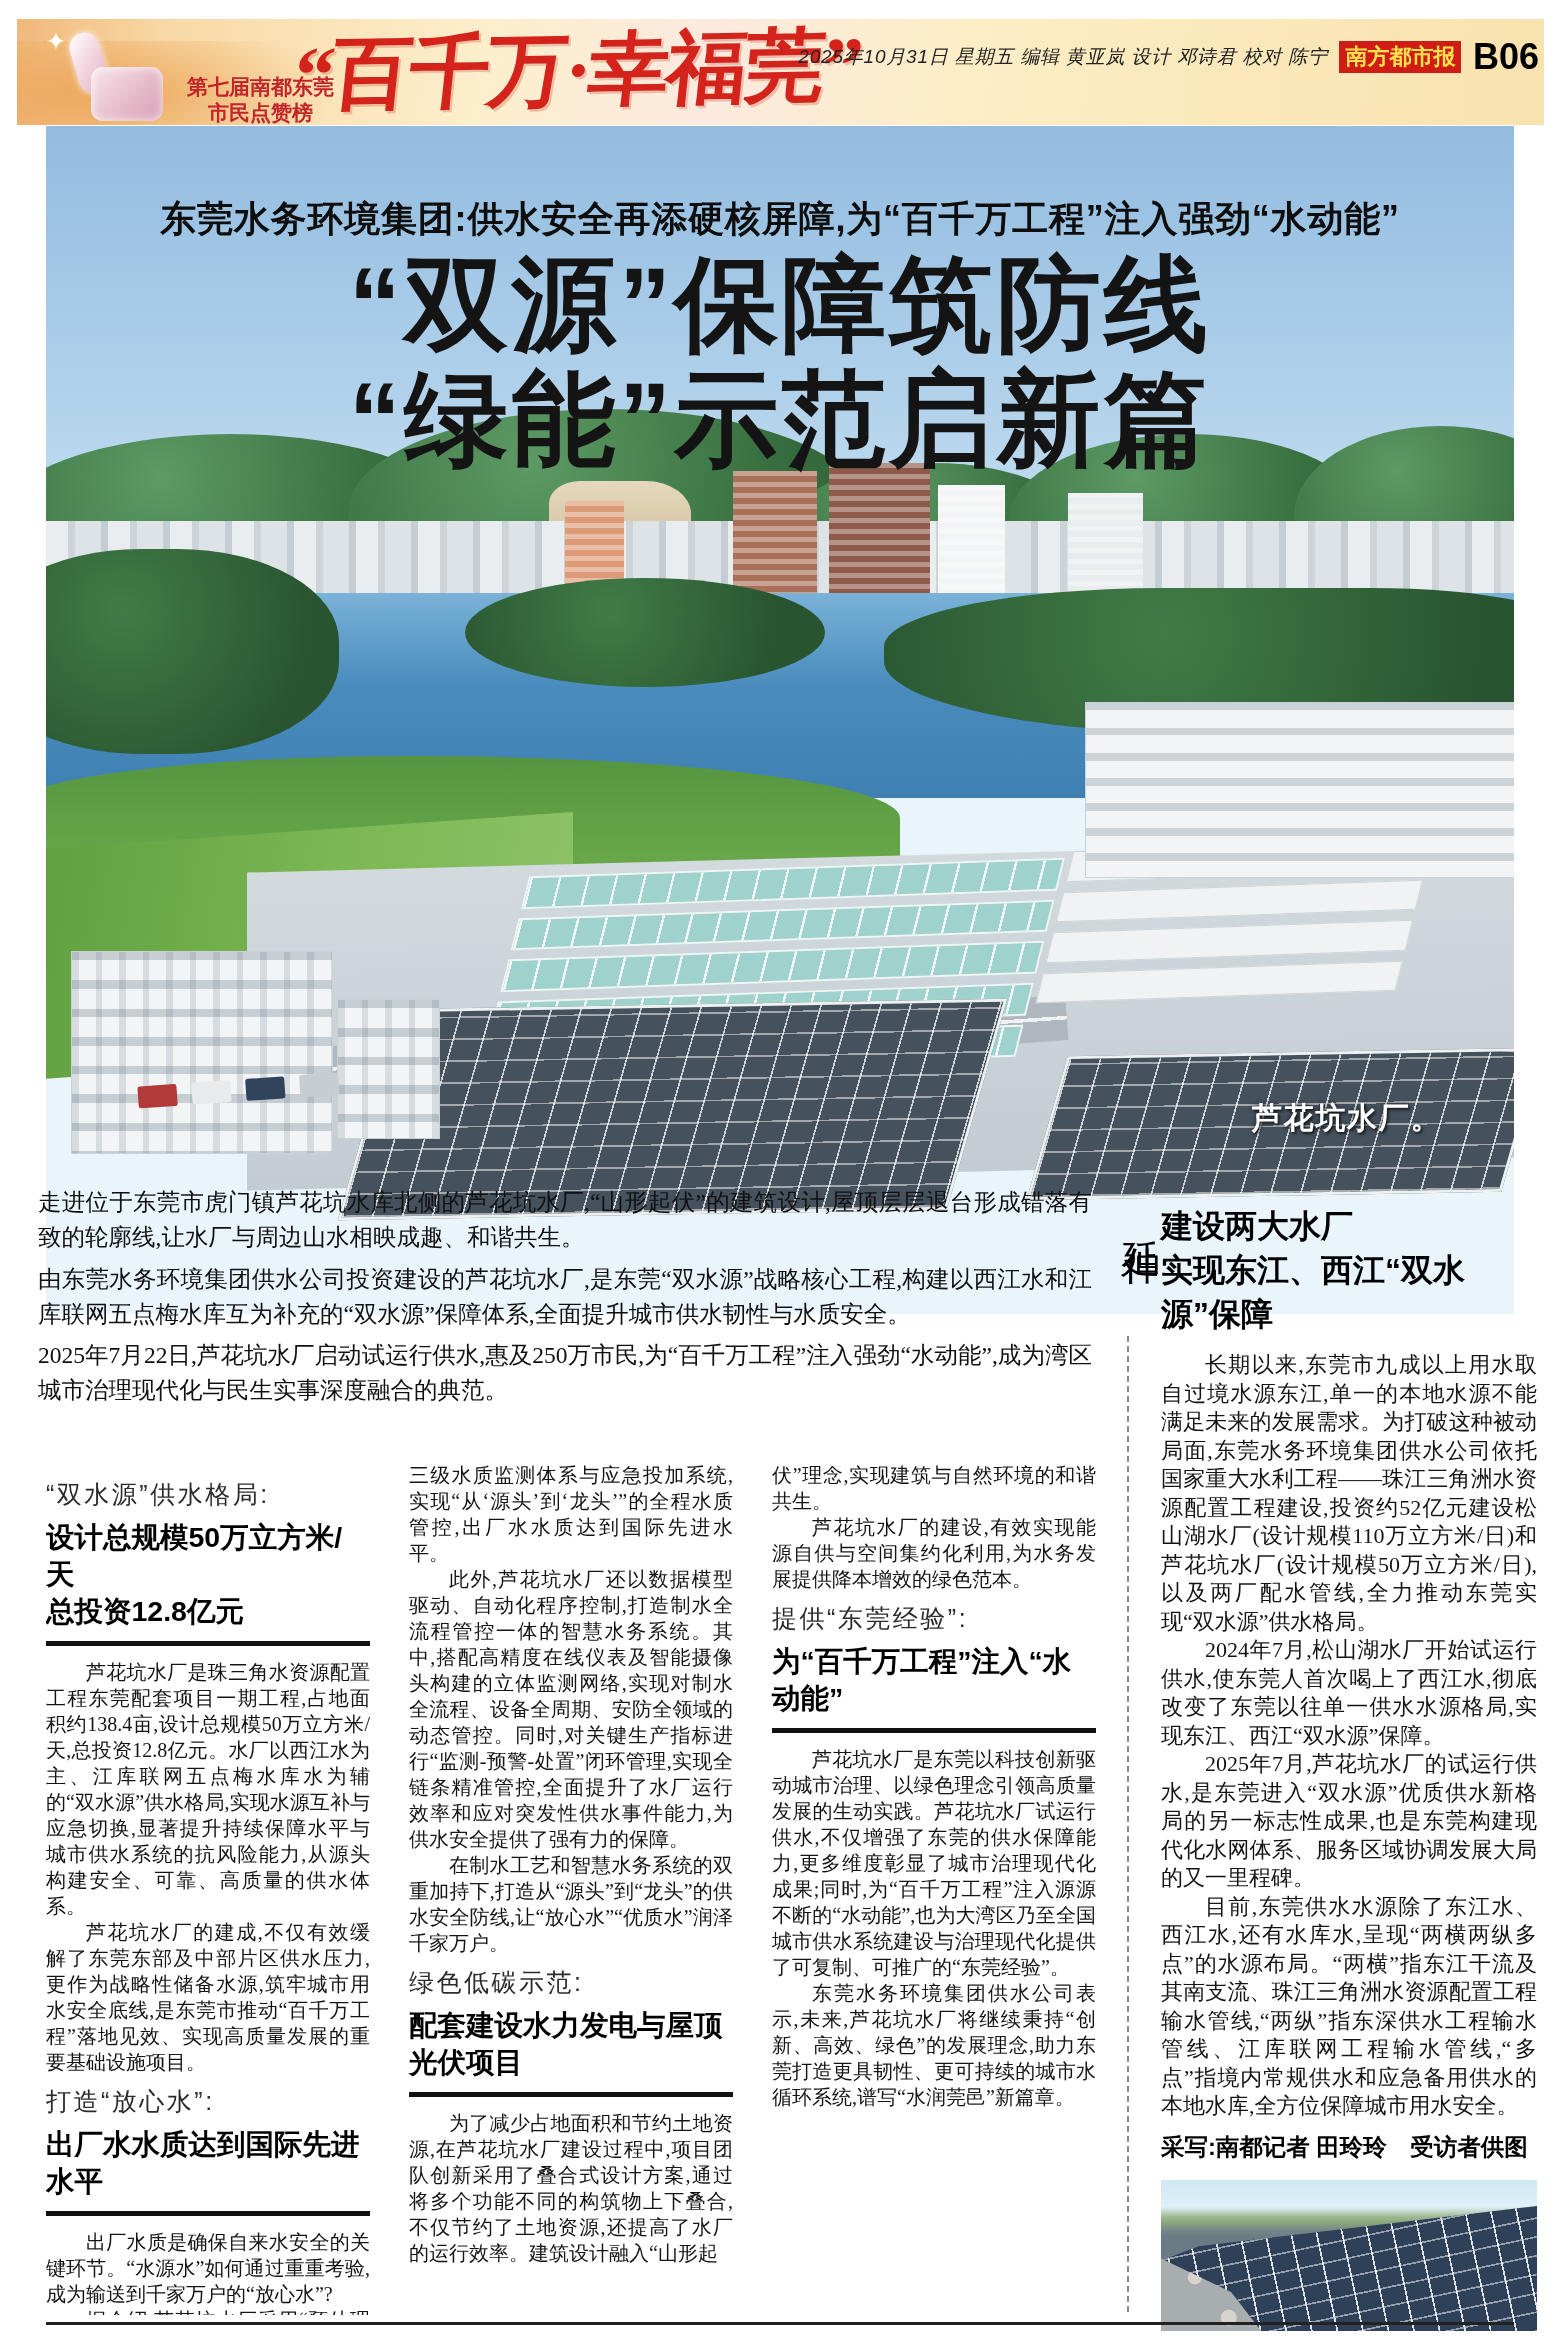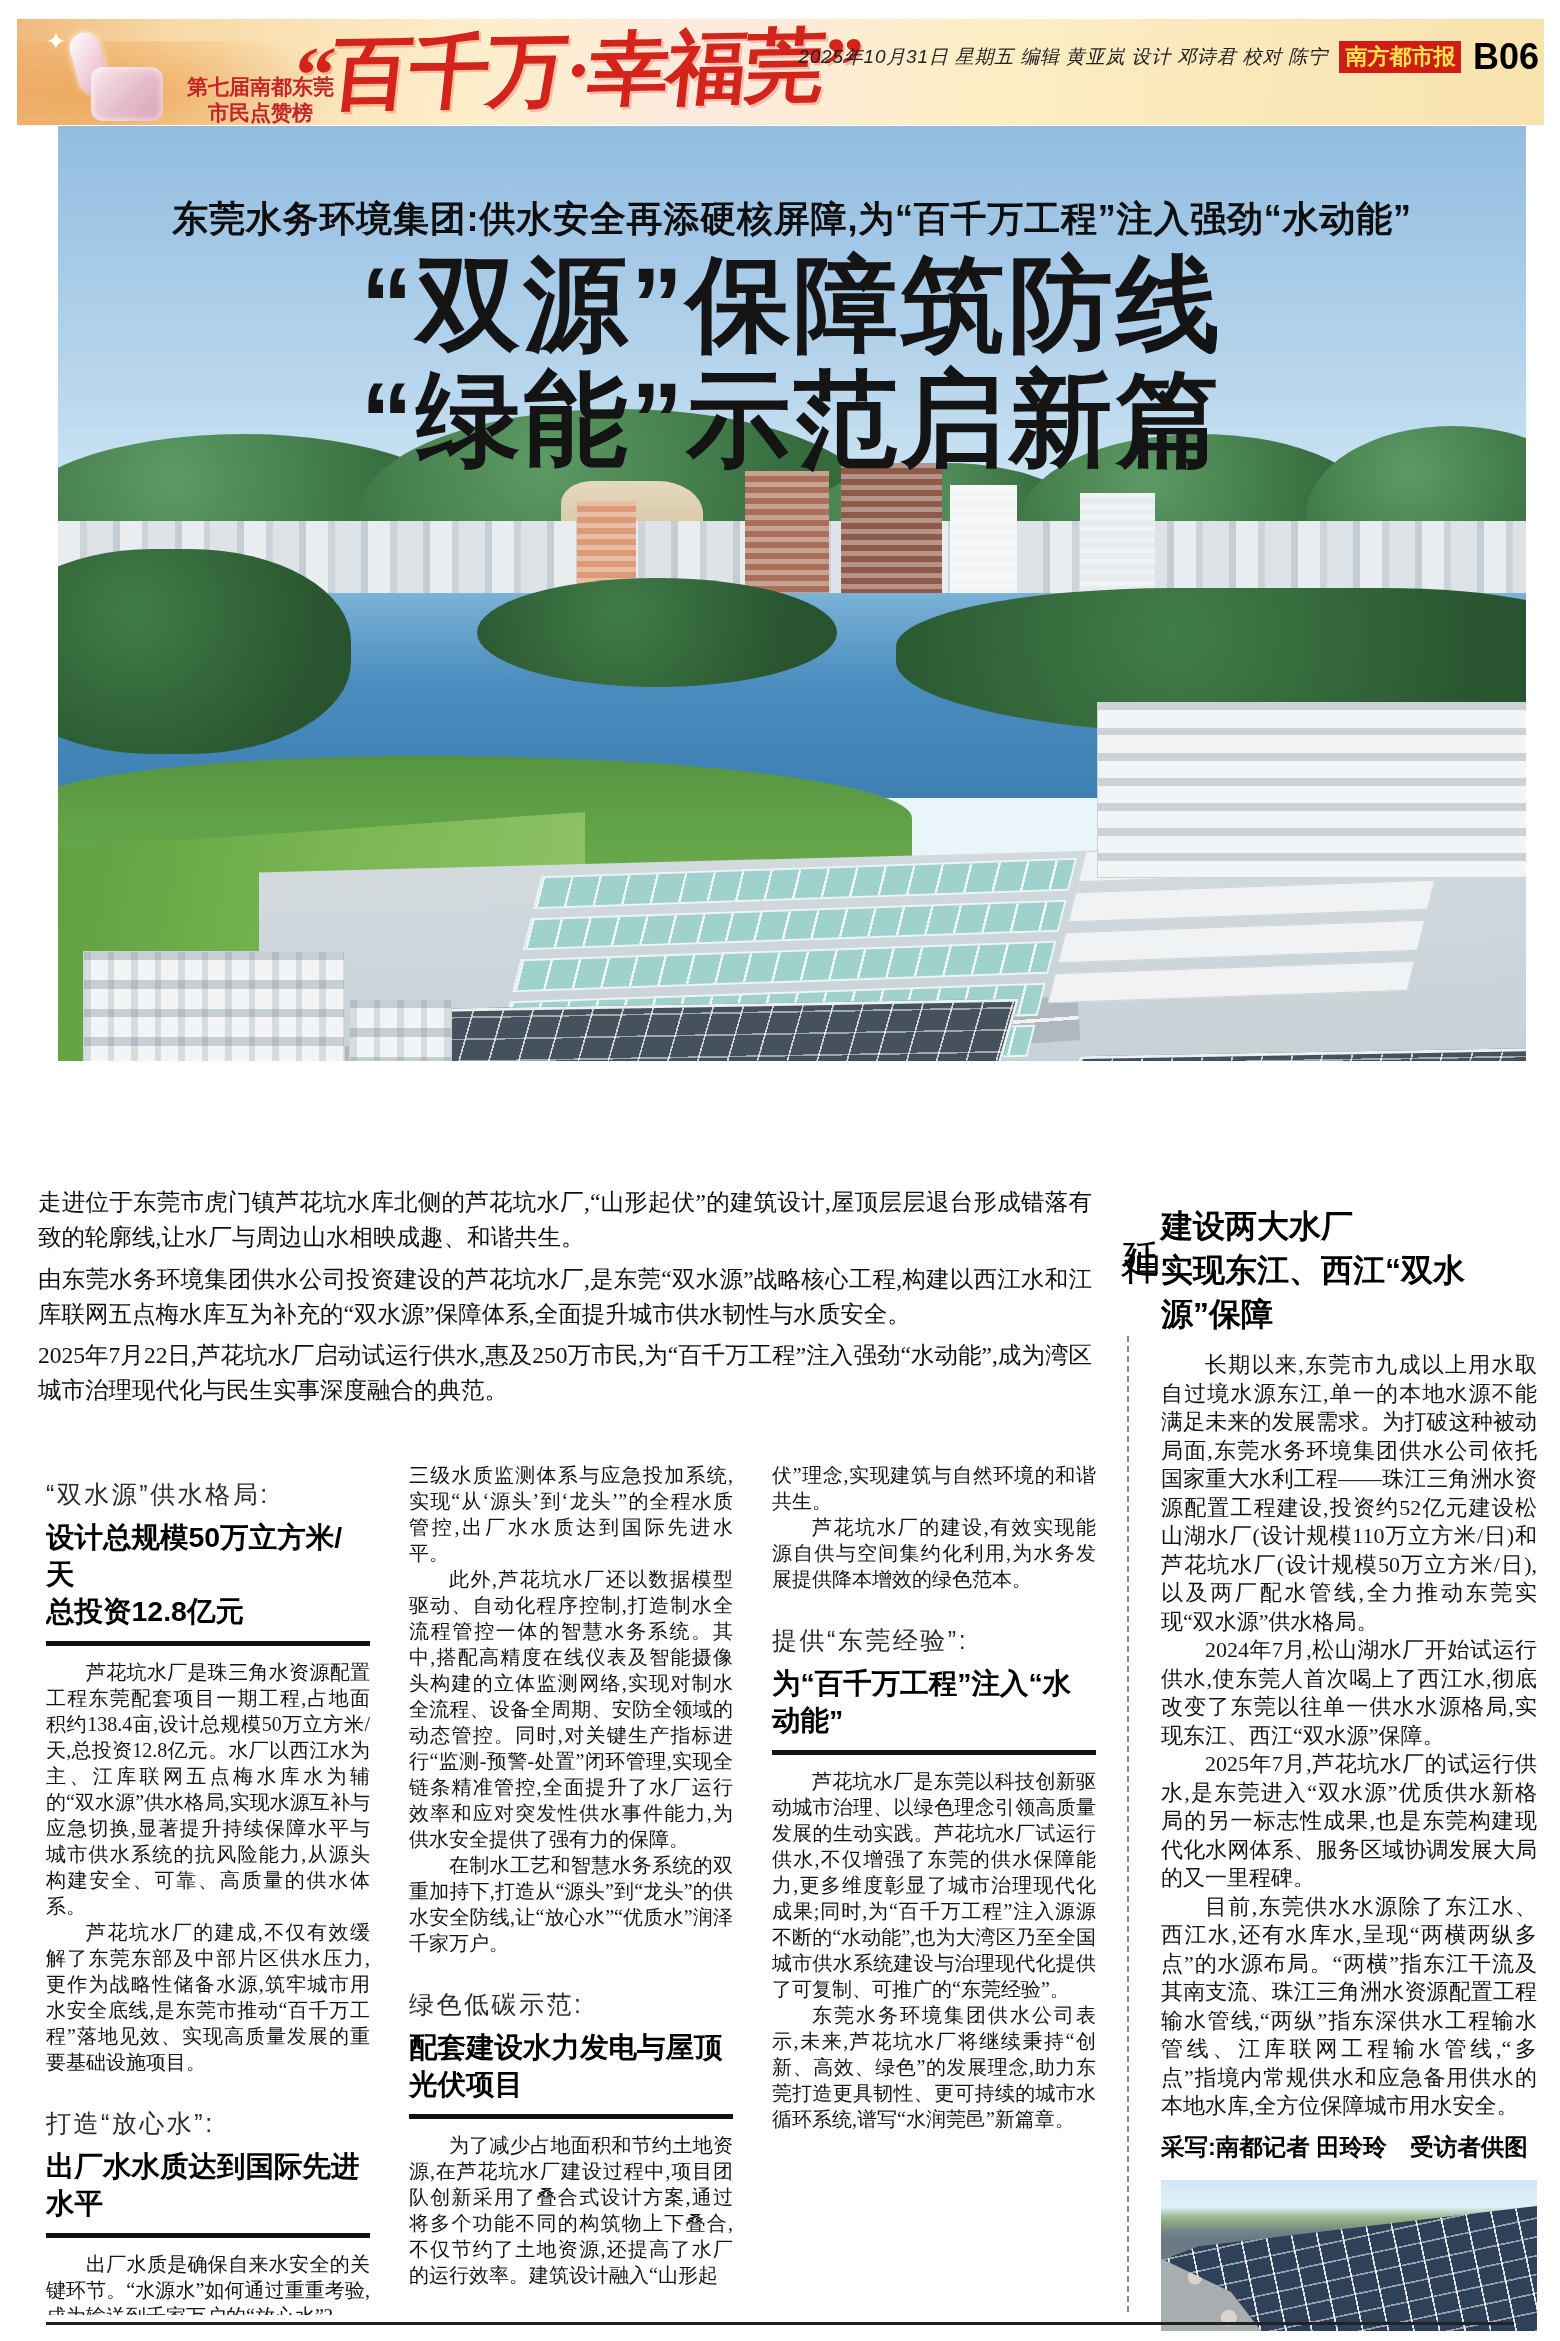--- a/index.html
+++ b/index.html
@@ -18,21 +18,21 @@
   .event-label{position:absolute;left:164px;top:55px;width:159px;text-align:center;
     font-family:"Liberation Sans","DejaVu Sans",sans-serif;font-weight:700;font-size:21px;line-height:26px;color:#c3242a;}
   .event-title{position:absolute;left:278px;top:5px;font-size:80px;line-height:92px;font-weight:700;color:#d3231a;
     transform:skewX(-7deg) rotate(-1deg);letter-spacing:-2.5px;text-shadow:2.5px 2.5px 0 rgba(182,32,18,.22);white-space:nowrap;}
   .mast-meta{position:absolute;top:17px;right:5px;display:flex;align-items:center;gap:11.7px;}
   .mast-date{font-family:"Liberation Sans","DejaVu Sans",sans-serif;font-size:19px;color:#222;letter-spacing:0.8px;font-style:italic;}
   .brand-badge{background:#cf1d15;color:#ffe24d;font-family:"Liberation Serif",serif;font-weight:700;font-size:22px;line-height:1;padding:4.2px 5.9px 5px;}
   .page-no{font-family:"Liberation Sans","DejaVu Sans",sans-serif;font-weight:900;font-size:36px;color:#000;}
 
   
-  #hero{position:absolute;left:46px;top:126px;width:1468px;height:935px;overflow:hidden;margin-left:12px;}
+  #hero{position:absolute;left:46px;top:126px;width:1468px;height:1188px;overflow:hidden;}
   .sky{position:absolute;inset:0;background:linear-gradient(180deg,#93bcdf 0%,#a5c9e7 14%,#bcd9ee 30%,#d5eaf7 42%,#e9f5fb 50%);}
   .hl-kicker{position:absolute;left:0;top:69px;width:100%;text-align:center;
     font-family:"Liberation Sans","DejaVu Sans",sans-serif;font-weight:600;font-size:36px;color:#0e0e0e;letter-spacing:0.8px;z-index:30;}
   .hl-line{position:absolute;left:0;width:100%;text-align:center;font-family:"Liberation Sans","DejaVu Sans",sans-serif;
     font-weight:900;font-size:104px;line-height:1;color:#141414;letter-spacing:3.4px;z-index:30;}
   .hl-1{top:126px;} .hl-2{top:241px;}
   .mtn{position:absolute;border-radius:50%;background:radial-gradient(circle at 35% 25%,#5d9a64,#346a3c 72%);}
   .m1{left:-50px;top:308px;width:469px;height:176px;}
   .m2{left:302px;top:283px;width:519px;height:205px;}
   .m3{left:737px;top:337px;width:302px;height:142px;}
@@ -79,21 +79,21 @@
   .hero-cap{position:absolute;left:1206px;top:972px;font-size:30px;font-weight:700;color:#ffffff;z-index:30;
     text-shadow:0 0 5px rgba(0,0,0,.6),1.7px 1.7px 2.5px rgba(0,0,0,.55);letter-spacing:1.7px;}
 
   
   #intro{position:absolute;left:38px;top:1185px;width:1054px;}
   #intro p{margin:0 0 6.7px;font-size:23.5px;line-height:35px;text-align:justify;color:#101010;}
 
   
   #columns{position:absolute;left:46px;top:1462px;width:1051px;height:853px;display:flex;gap:39px;overflow:hidden;}
   .col{width:324px;}
-  .sect{margin-top:32px;}
+  .sect{margin-top:10px;}
   .sect.first{margin-top:16px;}
   .kicker{font-family:"Liberation Sans","DejaVu Sans",sans-serif;font-size:25px;color:#2b2b2b;letter-spacing:2.5px;margin-bottom:8.4px;}
   .sec-title{font-family:"Liberation Sans","DejaVu Sans",sans-serif;font-weight:700;font-size:28.5px;line-height:37px;color:#000;}
   .rule{height:4.2px;background:#111;margin:11px 0 13.4px;}
   .col p{margin:0;font-size:20px;line-height:26px;text-align:justify;text-indent:2em;color:#141414;}
   .col p.noindent{text-indent:0;}
 
   
   #sidebar{position:absolute;left:1114px;top:1204px;width:423px;height:1127px;overflow:hidden;}
   .ext-label{position:absolute;left:0;top:5px;writing-mode:vertical-rl;font-size:39px;letter-spacing:8.4px;color:#000;font-weight:500;}

